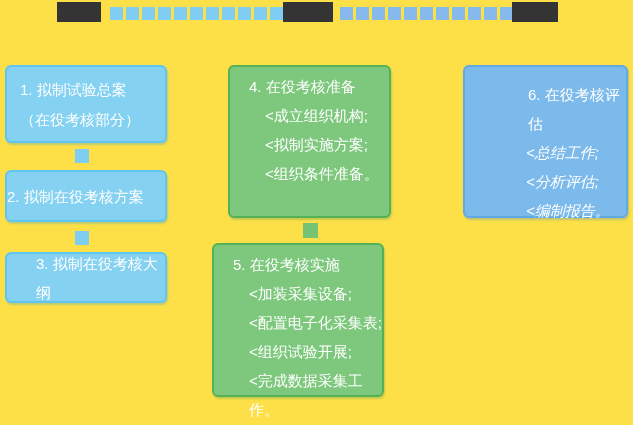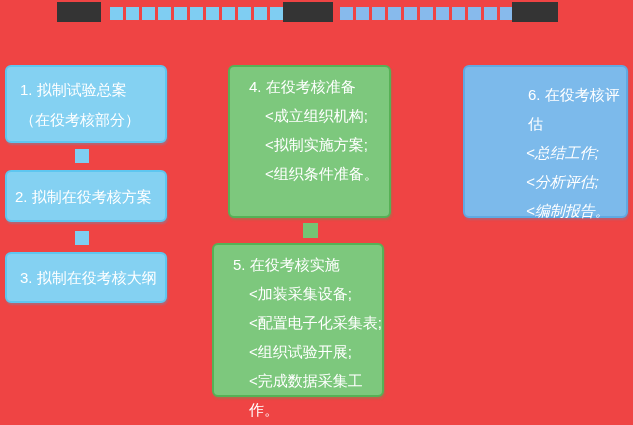--- a/index.html
+++ b/index.html
@@ -1,20 +1,20 @@
 <!DOCTYPE html>
 <html style="--dark-segment: #343434; --dash-blue-1: #7fcdf2; --dash-blue-2: #87baec; --light-blue-fill: #84d1f2; --light-blue-border: #5ec6f0; --blue-fill: #7cbaeb; --blue-border: #60a9e2; --green-fill: #7dc87d; --green-border: #56b156; --green-connector: #74c474; --text: #ffffff;"><head>
 <meta charset="utf-8">
 <style>
   html, body { margin: 0; padding: 0; background: #ffffff; }
   .canvas {
     position: relative;
     width: 633px;
     height: 425px;
-    background: #ef4444;
+    background: #fde047;
     font-family: "Liberation Sans", sans-serif;
     font-size: 15px;
     color: #ffffff;
     overflow: hidden;
   }
 
   
   .dark-seg {
     position: absolute;
     top: 2px;
@@ -54,22 +54,22 @@
     border: 2px solid var(--green-border, #56b156);
     box-shadow: 1px 2px 2px rgba(90,160,90,0.35);
   }
   .bl {
     background: var(--blue-fill, #7cbaeb);
     border: 2px solid var(--blue-border, #60a9e2);
     box-shadow: 1px 2px 2px rgba(90,140,190,0.35);
   }
 
   .box-1 { left: 5px;   top: 65px;  width: 162px; height: 78px;  padding: 8px 0 0 13px; line-height: 30px; }
-  .box-2 { left: 5px;   top: 170px; width: 162px; height: 52px;  display: flex; align-items: center; padding-left: 8px; }
-  .box-3 { left: 5px;   top: 252px; width: 162px; height: 51px;  display: flex; align-items: center; padding-left: 13px; }
+  .box-2 { left: 5px;   top: 170px; width: 162px; height: 52px;  display: flex; align-items: center; padding-left: 0; }
+  .box-3 { left: 5px;   top: 252px; width: 162px; height: 51px;  display: flex; align-items: center; padding-left: 29px; }
   .box-4 { left: 228px; top: 65px;  width: 163px; height: 153px; padding-top: 5px; }
   .box-5 { left: 212px; top: 243px; width: 172px; height: 154px; padding-top: 5px; }
   .box-6 { left: 463px; top: 65px;  width: 165px; height: 153px; padding-top: 13px; padding-left: 44px; }
 
   .box .title { padding-left: 19px; }
   .box ul { margin: 0; padding: 0; list-style: none; }
   .box-4 li, .box-5 li { padding-left: 35px; }
   .box-6 li { padding-left: 17px; font-style: italic; }
 
   

